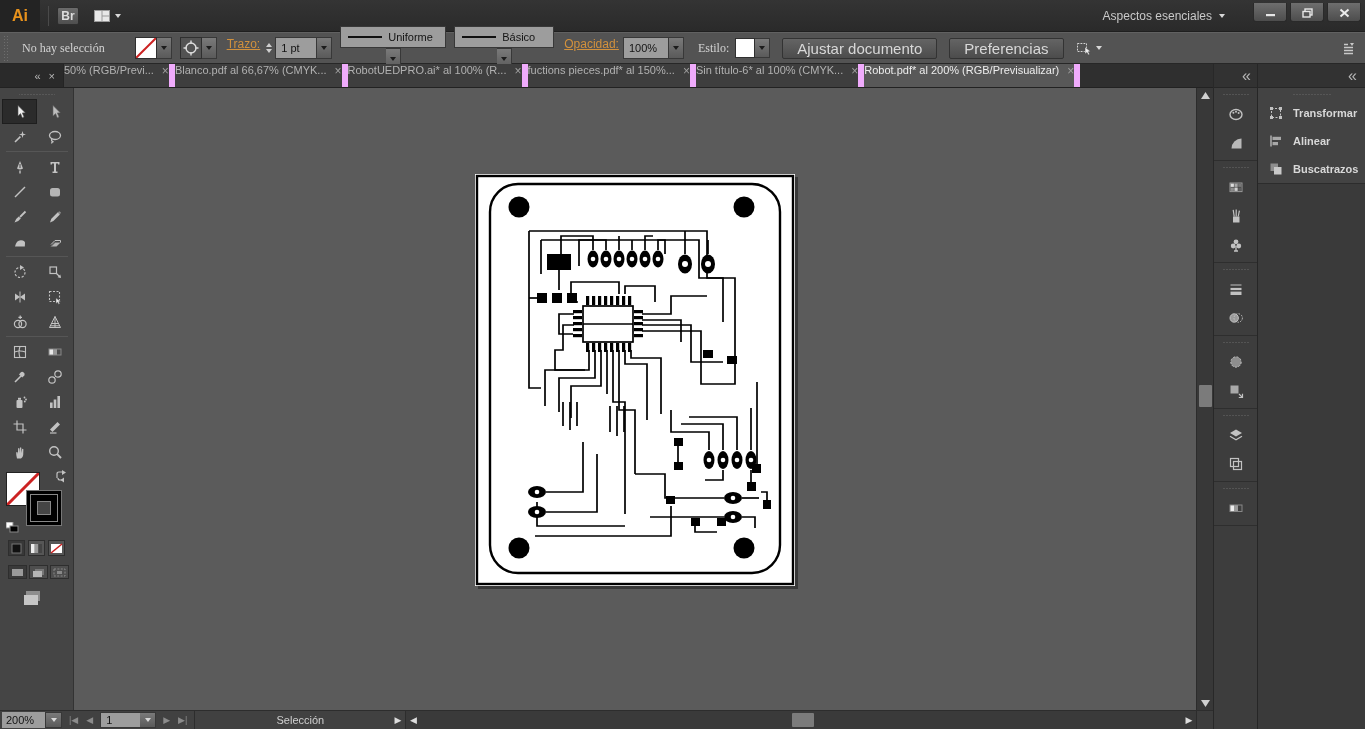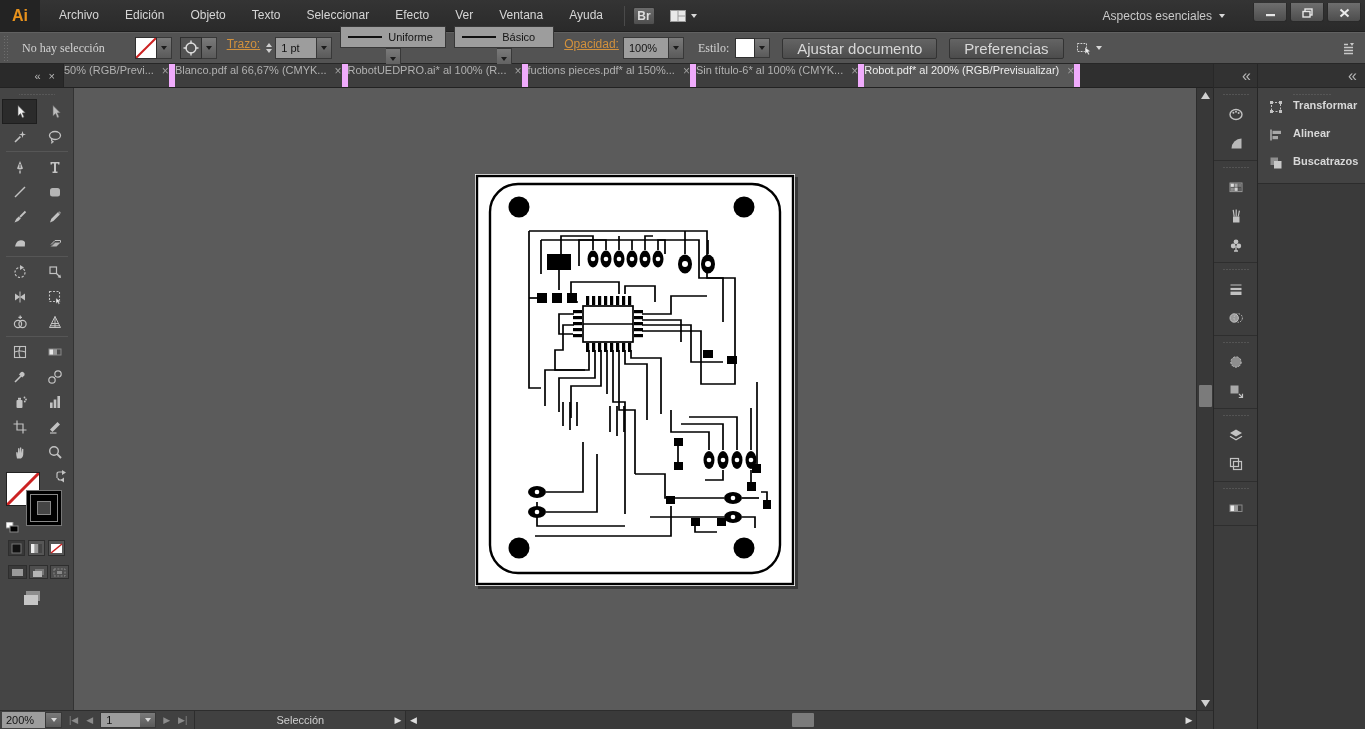--- a/index.html
+++ b/index.html
@@ -118,44 +118,33 @@
   .dock { width:152px; background:#3a3a3a; border-left:1px solid #282828; display:flex; flex-direction:column; flex:0 0 152px; }
   .dock-headers { height:24px; display:flex; background:#323232; border-bottom:1px solid #262626; flex:0 0 24px; }
   .dh-strip { width:44px; display:flex; align-items:center; justify-content:flex-end; padding-right:6px;
     color:#b5b5b5; border-right:1px solid #262626; }
   .dh-panel { flex:1; display:flex; align-items:center; justify-content:flex-end; padding-right:8px; color:#b5b5b5; }
   .dock-body { display:flex; flex:1 1 auto; min-height:0; }
   .dock-strip { width:44px; border-right:1px solid #262626; display:flex; flex-direction:column; background:#3d3d3d; }
   .strip-group { border-bottom:1px solid #2e2e2e; padding-bottom:3px; }
   .strip-icon { width:44px; height:29px; display:flex; align-items:center; justify-content:center; }
   .dock-panel { flex:1; background:#434343; display:flex; flex-direction:column; }
-  .panel-item { height:28px; display:flex; gap:9px; padding-left:10px; color:#d8d8d8;
+  .panel-item { height:28px; display:flex; align-items:center; gap:9px; padding-left:10px; color:#d8d8d8;
     font-size:11px; font-weight:bold; }
   .panel-fill { flex:1; background:#3a3a3a; border-top:1px solid #2c2c2c; }
 
   svg { display:block; }
 </style>
 </head>
 <body>
 
 <div class="app">
 
   <div class="menubar">
     <div class="ai-logo">Ai</div>
-    <div class="menu-list">
-        <span class="menu-item">Archivo</span>
-        <span class="menu-item">Edición</span>
-        <span class="menu-item">Objeto</span>
-        <span class="menu-item">Texto</span>
-        <span class="menu-item">Seleccionar</span>
-        <span class="menu-item">Efecto</span>
-        <span class="menu-item">Ver</span>
-        <span class="menu-item">Ventana</span>
-        <span class="menu-item">Ayuda</span>
-      </div>
     <div class="mb-sep"></div>
     <div class="br-btn">Br</div>
     <div class="ws-icon">
       <span>
           <svg width="18" height="15" viewBox="0 0 18 15">
             <rect x="1" y="2" width="16" height="12" fill="#9a9a9a"></rect>
             <rect x="2" y="3" width="6.5" height="10" fill="#e8e8e8"></rect>
             <rect x="9.5" y="3" width="6.5" height="4.5" fill="#e8e8e8"></rect>
             <rect x="9.5" y="8.5" width="6.5" height="4.5" fill="#e8e8e8"></rect>
           </svg>

